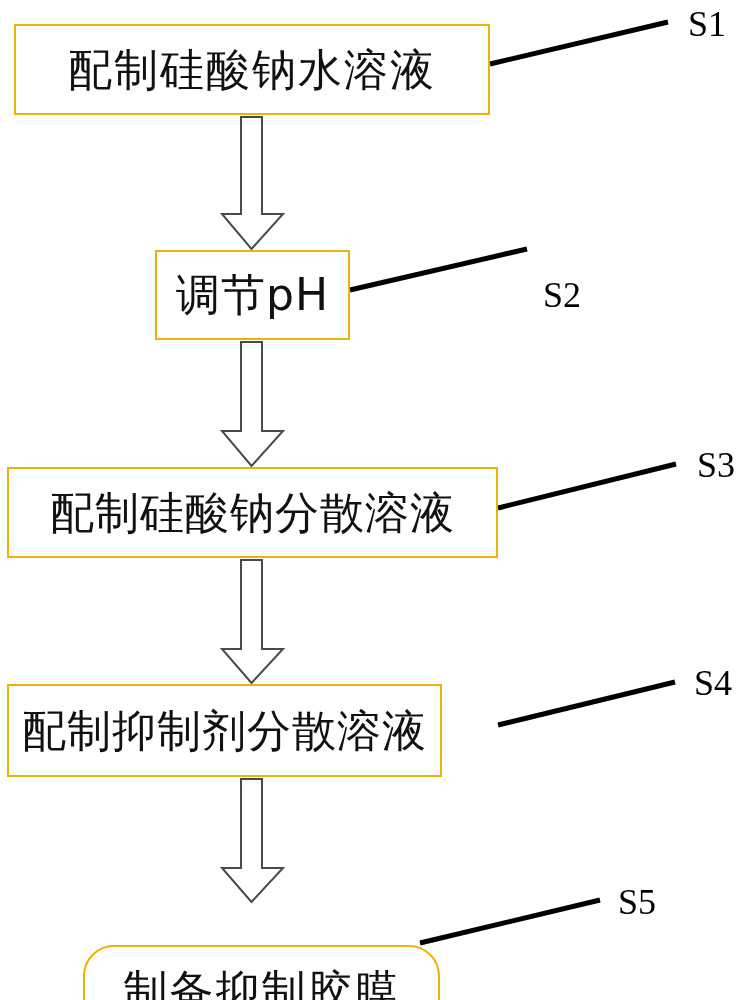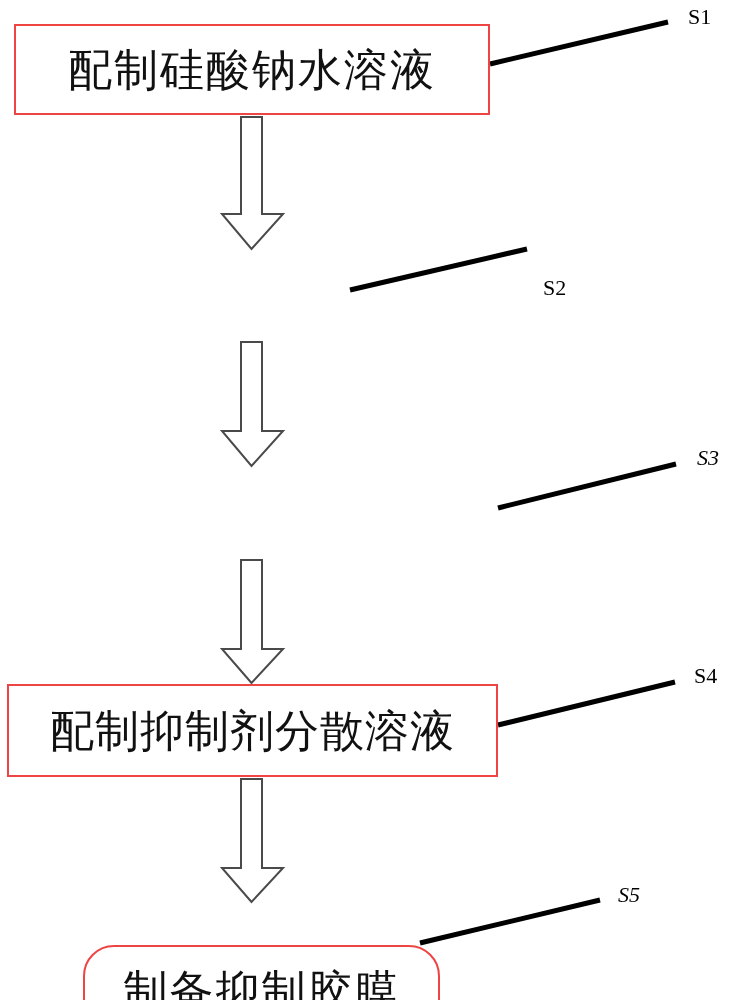--- a/index.html
+++ b/index.html
@@ -18,21 +18,21 @@
   #svg-layer {
     position: absolute;
     left: 0;
     top: 0;
     width: 742px;
     height: 1000px;
   }
   .node-box {
     position: absolute;
     box-sizing: border-box;
-    border: 2px solid #ef4444;
+    border: 2px solid #eab308;
     background: #ffffff;
     display: flex;
     align-items: center;
     justify-content: center;
     z-index: 3;
   }
   .node-label {
     font-family: "DejaVu Sans", "Liberation Sans", sans-serif;
     font-size: 44px;
     line-height: 1;
@@ -40,21 +40,21 @@
     letter-spacing: 2px;
     white-space: nowrap;
     font-weight: 400;
   }
   .node-label.small-gap {
     letter-spacing: 1px;
   }
   .step-tag {
     position: absolute;
     font-family: "Liberation Serif", "DejaVu Serif", serif;
-    font-size: 22px;
+    font-size: 36px;
     line-height: 1;
     color: #000000;
     white-space: nowrap;
     z-index: 4;
   }
 </style>
 </head>
 <body>
 
 <div id="canvas">
@@ -82,29 +82,35 @@
     <line x1="350" y1="290" x2="527" y2="249" stroke="#000000" stroke-width="5"></line>
     <line x1="498" y1="508" x2="676" y2="464" stroke="#000000" stroke-width="5"></line>
     <line x1="498" y1="725" x2="675" y2="682" stroke="#000000" stroke-width="5"></line>
     <line x1="420" y1="943" x2="600" y2="900" stroke="#000000" stroke-width="5"></line>
   </svg>
 
   <div class="node-box" style="left:14px; top:24px; width:476px; height:91px;">
     <span class="node-label">配制硅酸钠水溶液</span>
   </div>
 
+  <div class="node-box" style="left:155px; top:250px; width:195px; height:90px;">
+    <span class="node-label small-gap">调节pH</span>
+  </div>
 
+  <div class="node-box" style="left:7px; top:467px; width:491px; height:91px;">
+    <span class="node-label small-gap">配制硅酸钠分散溶液</span>
+  </div>
 
-  <div class="node-box" style="left:7px; top:684px; width:491px; height:93px;">
+  <div class="node-box" style="left:7px; top:684px; width:435px; height:93px;">
     <span class="node-label small-gap">配制抑制剂分散溶液</span>
   </div>
 
   <div class="node-box" style="left:83px; top:945px; width:357px; height:92px;border-radius:31px;">
     <span class="node-label">制备抑制胶膜</span>
   </div>
 
   <div class="step-tag" style="left:688px; top:6px;">S1</div>
   <div class="step-tag" style="left:543px; top:232px;margin-top:45px;">S2</div>
-  <div class="step-tag" style="left:697px; top:447px;font-style:italic;">S3</div>
+  <div class="step-tag" style="left:697px; top:447px;">S3</div>
   <div class="step-tag" style="left:694px; top:665px;text-align:center;">S4</div>
-  <div class="step-tag" style="left:618px; top:884px;font-style:italic;">S5</div>
+  <div class="step-tag" style="left:618px; top:884px;">S5</div>
 
 </div>
 
 </body></html>

